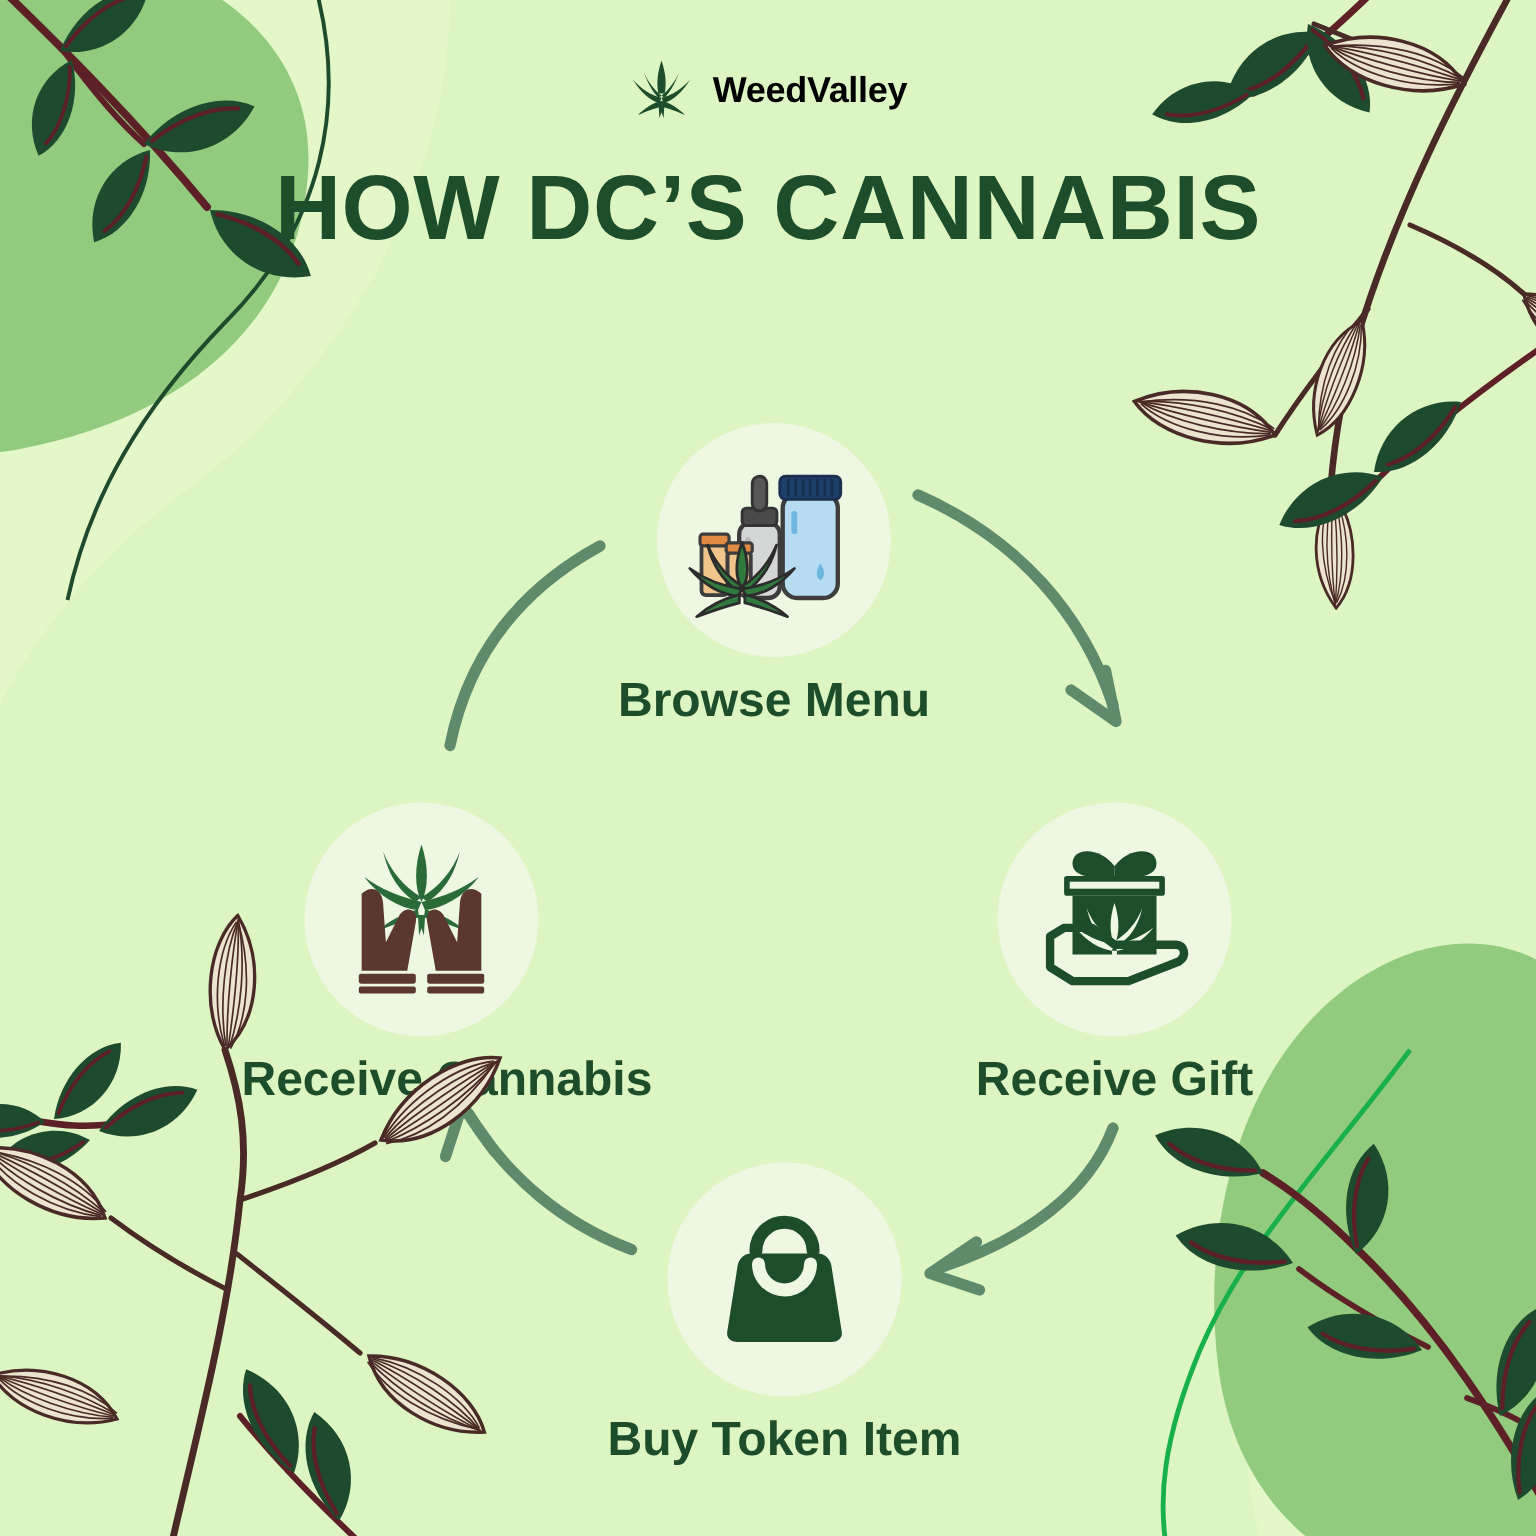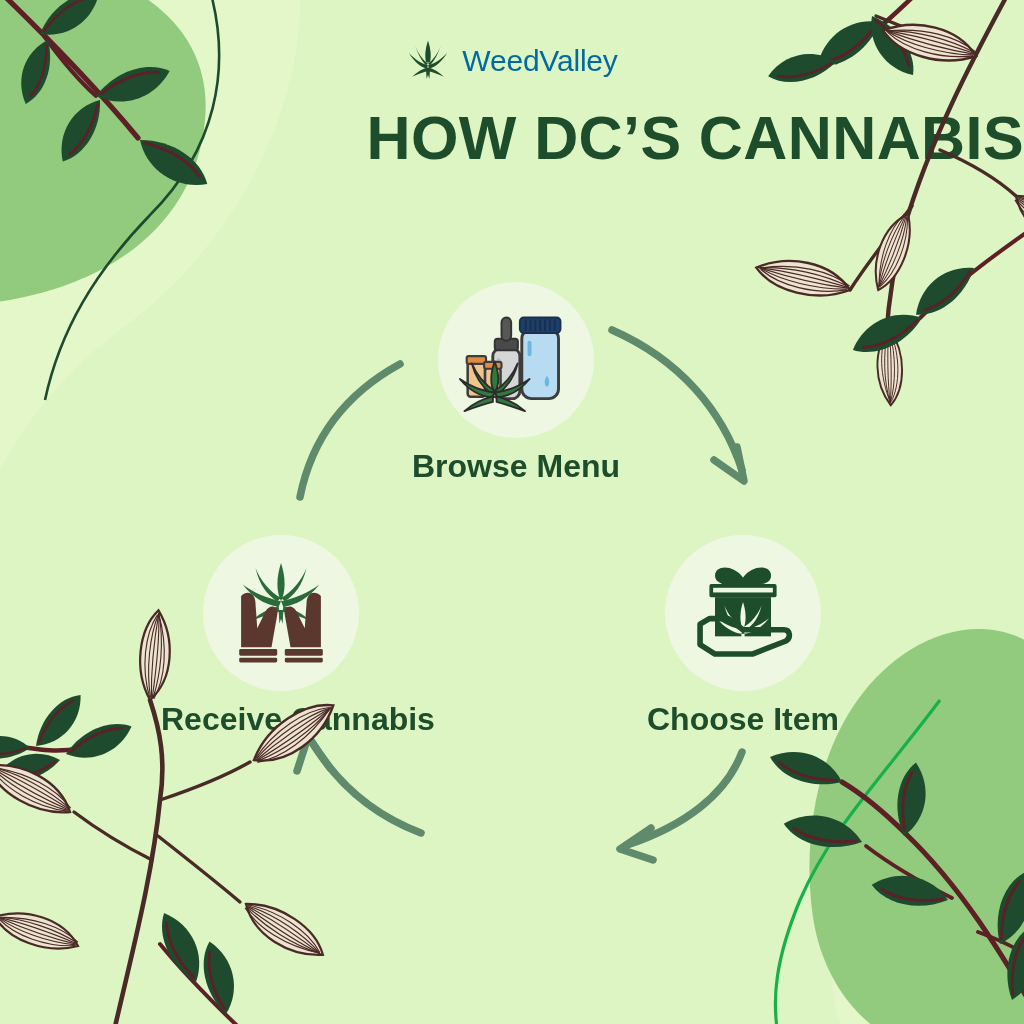--- a/index.html
+++ b/index.html
@@ -37,35 +37,34 @@
   .brand {
     display: flex;
     align-items: center;
     justify-content: center;
     gap: 12px;
     margin-top: 38px;
     height: 46px;
   }
   .brand-leaf { display: block; }
   .brand-name {
-    font-size: 30px;
-    font-weight: normal;
-    color: #0369a1;
+    font-size: 24px;
+    font-weight: bold;
+    color: #000000;
     letter-spacing: -0.2px;
     line-height: 1;
   }
   .title {
     margin-top: 22px;
     font-size: 61px;
     font-weight: bold;
     color: #1d4d2b;
     line-height: 1.08;
     letter-spacing: 0.4px;
     text-transform: uppercase;
-    text-align: right;
   }
   .title .l2 { display: block; }
 
   
   .step {
     position: absolute;
     z-index: 4;
     width: 240px;
     margin-left: -120px;
     text-align: center;
@@ -232,23 +231,34 @@
             <path d="M-3,7 L3,7 L2,22 L0,16 L-2,22 Z"></path>
           </g>
         </g>
 
         <g fill="none" stroke="#1d4d2b" stroke-width="6" stroke-linecap="round" stroke-linejoin="round">
           <path d="M14 72 L24 66 L44 66 L60 78 L104 78 C110 78 112 86 106 90
                    L70 104 L30 104 L14 94 Z"></path>
         </g>
       </svg>
     </div>
-    <div class="step-label">Choose Item</div>
+    <div class="step-label">Receive Gift</div>
   </div>
 
+  <div class="step" id="step-2">
+    <div class="circle">
+      <svg width="104" height="104" viewBox="0 0 120 120">
+        <path d="M38 38 a22 22 0 0 1 44 0" fill="none" stroke="#1d4d2b" stroke-width="10" stroke-linecap="round"></path>
+        <path d="M34 40 L86 40 C91 40 95 44 96 49 L104 100 C105 105 101 108 96 108
+                 L24 108 C19 108 15 105 16 100 L24 49 C25 44 29 40 34 40 Z" fill="#1d4d2b"></path>
+        <path d="M40 48 a20 20 0 0 0 40 0" fill="none" stroke="#eef7e2" stroke-width="10" stroke-linecap="round"></path>
+      </svg>
+    </div>
+    <div class="step-label">Buy Token Item</div>
+  </div>
 
   <div class="step" id="step-3">
     <div class="circle">
       <svg width="114" height="114" viewBox="0 0 120 120">
 
         <g fill="#2b6b3a" transform="translate(60,46) scale(0.84)">
           <path d="M0,-46 C-6,-28 -6,-10 0,2 C6,-10 6,-28 0,-46 Z"></path>
           <path d="M0,-2 C-14,-10 -26,-24 -32,-40 C-27,-18 -17,-6 -5,2 Z"></path>
           <path d="M0,-2 C14,-10 26,-24 32,-40 C27,-18 17,-6 5,2 Z"></path>
           <path d="M0,2 C-18,-2 -35,-9 -48,-19 C-35,-2 -18,7 -3,9 Z"></path>

